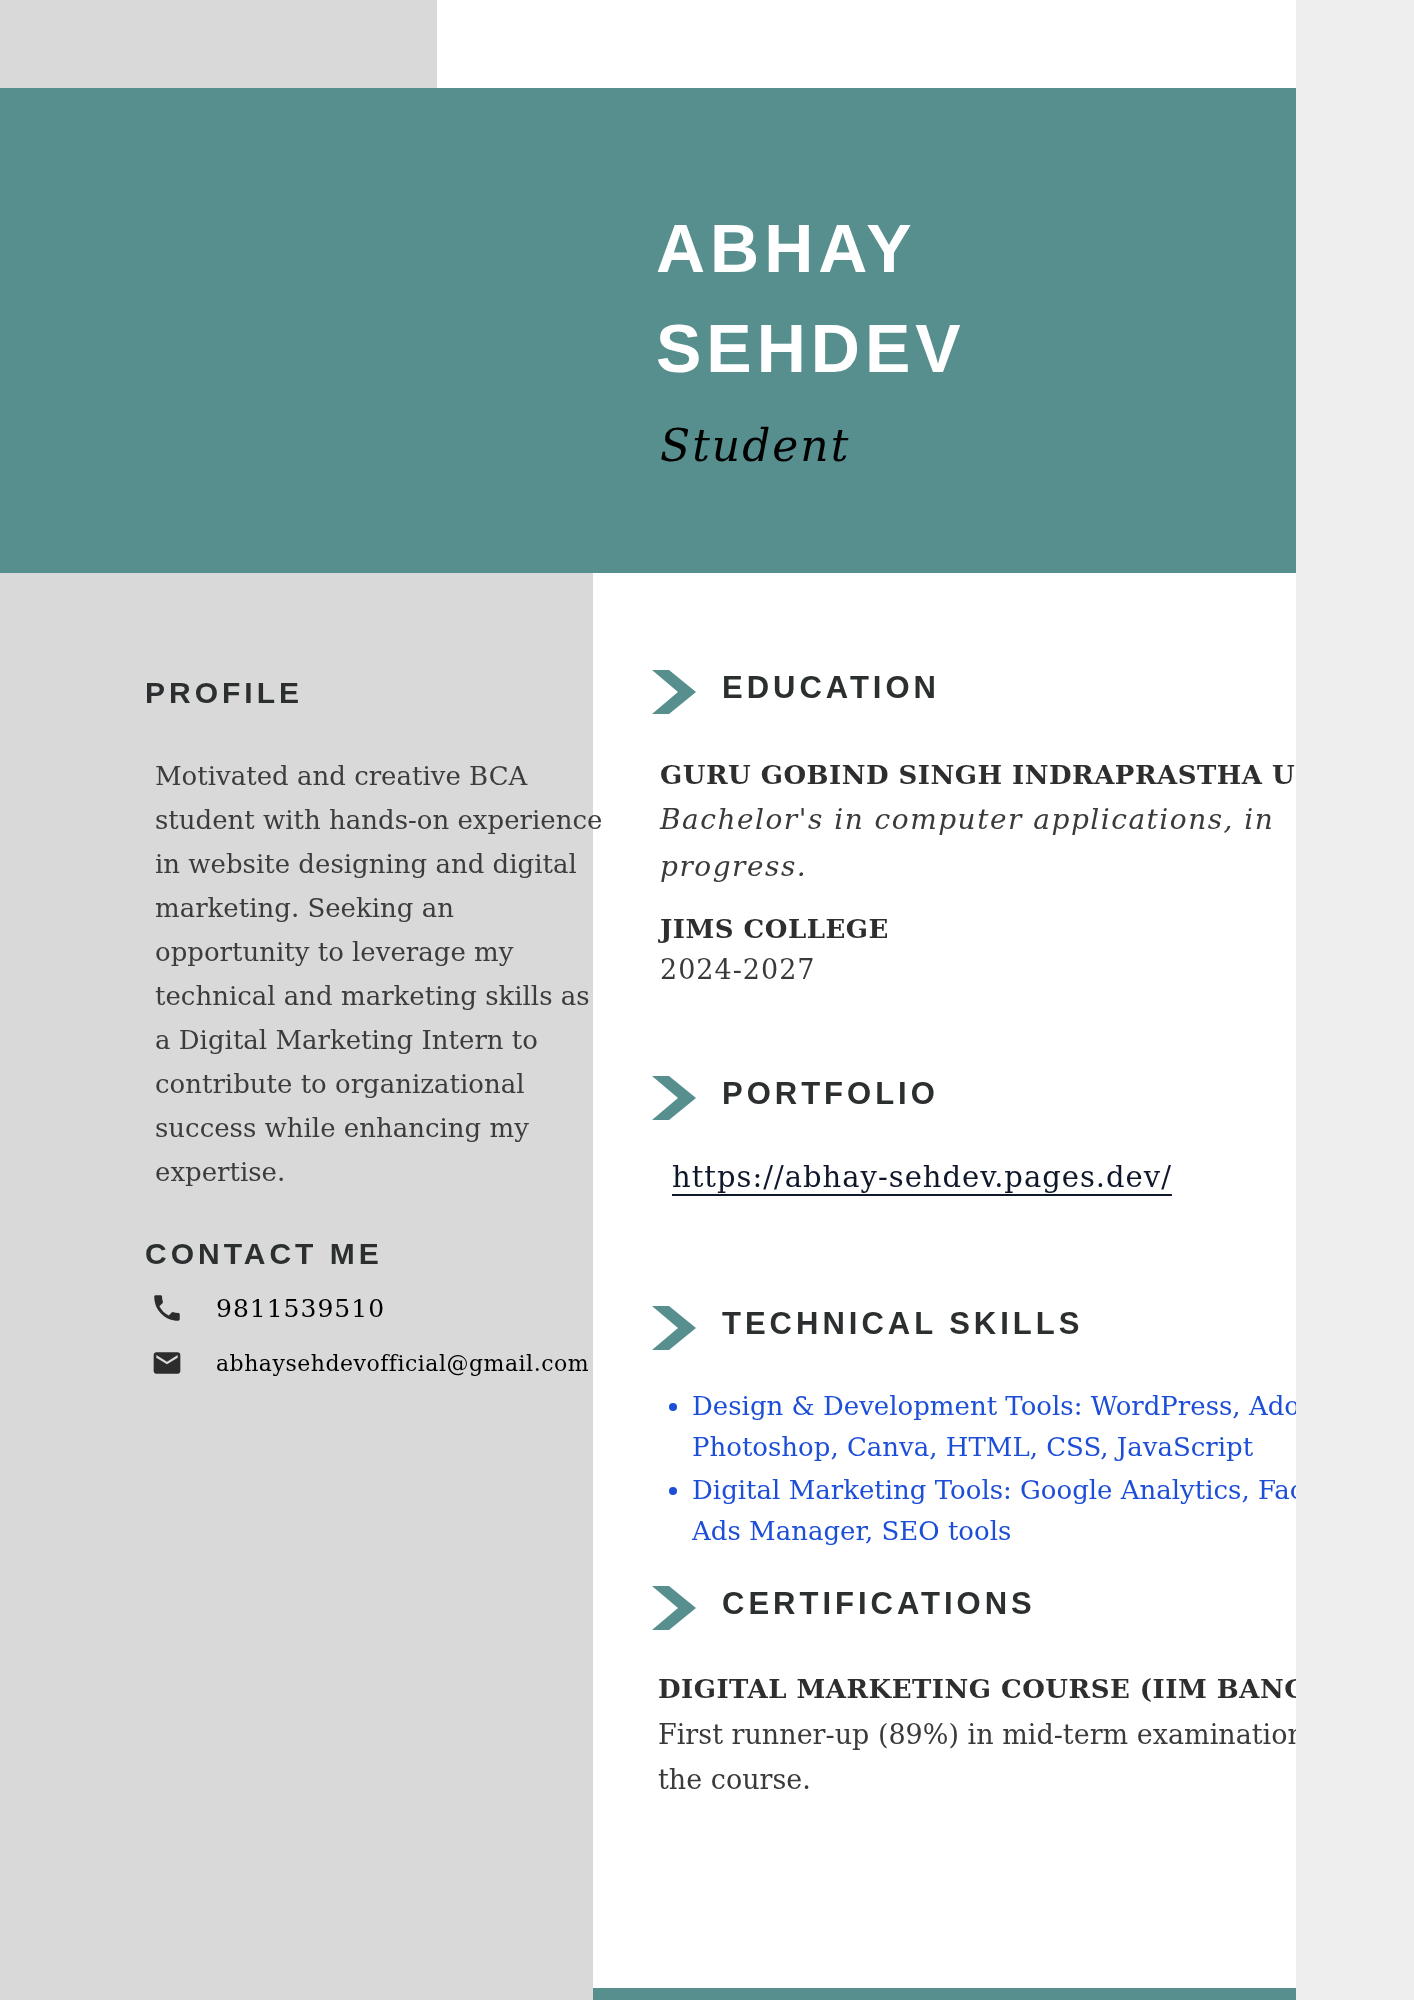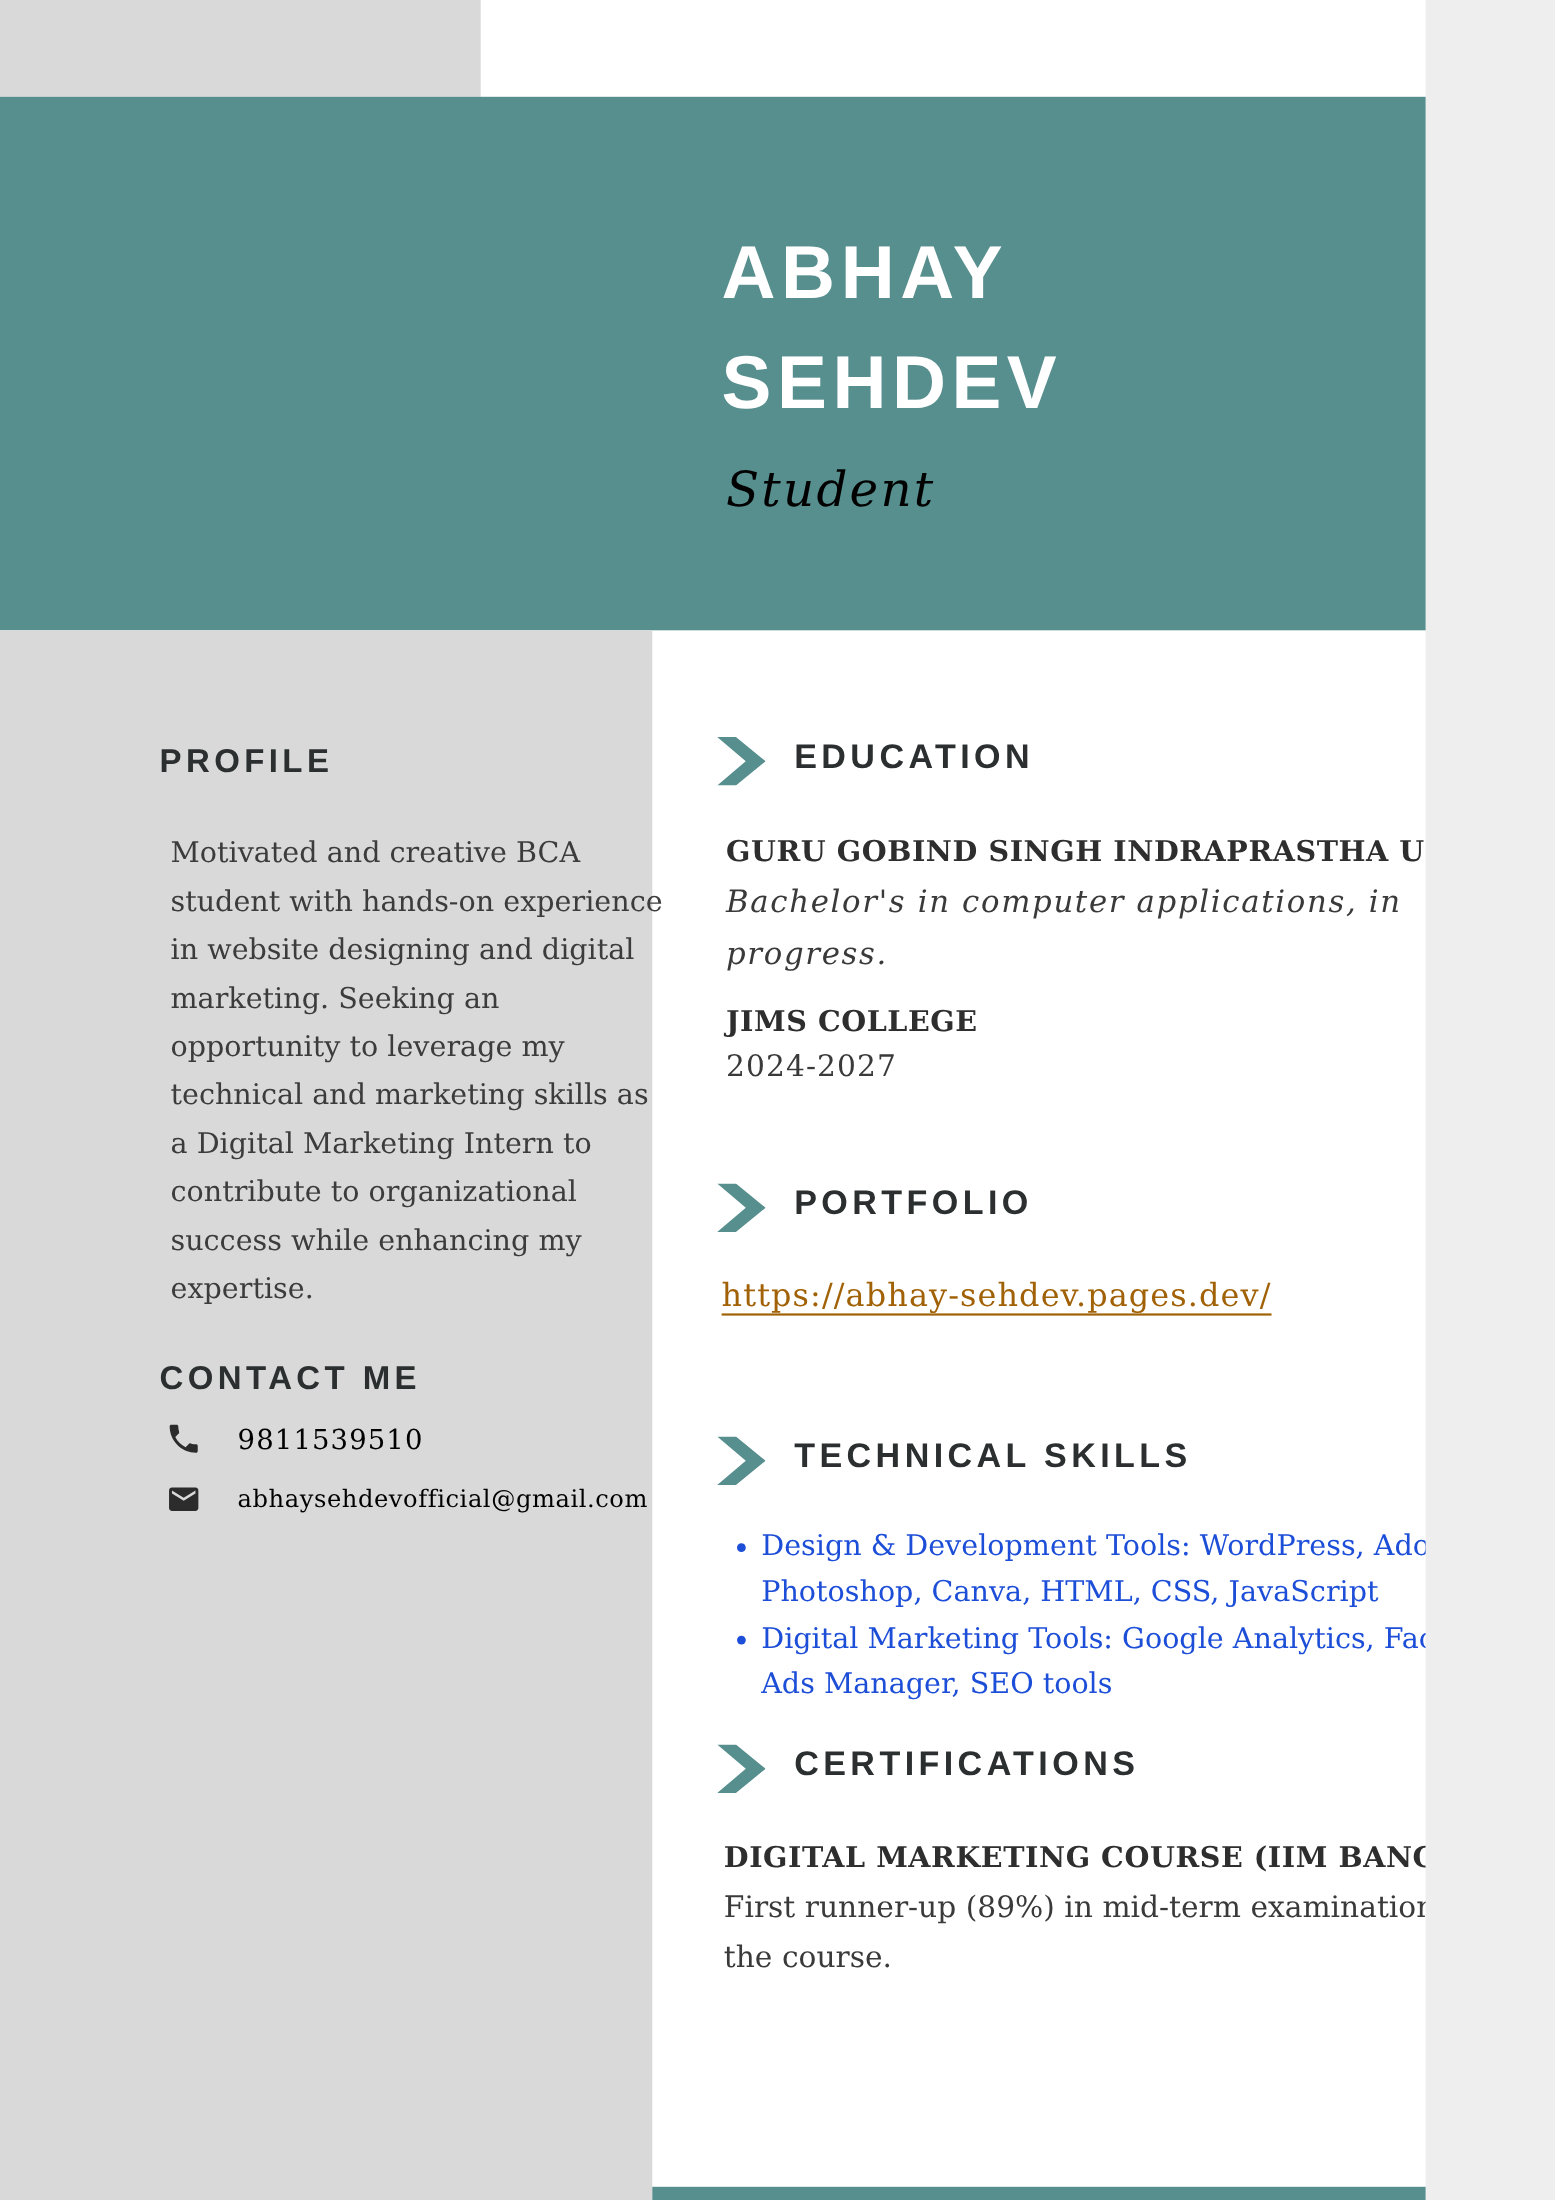--- a/index.html
+++ b/index.html
@@ -42,21 +42,21 @@
   .head-row .h-sans{font-size:31px;letter-spacing:4px;}
   .chev{flex:0 0 auto;display:block;}
 
   .edu-title{margin:46px 0 6px 8px;font-weight:700;font-size:26px;color:#2e2e2e;
              letter-spacing:0.5px;white-space:nowrap;}
   .edu-sub{margin:4px 0 0 8px;font-style:italic;font-size:28px;line-height:47px;
            letter-spacing:1.5px;color:#3a3a3a;width:750px;}
   .edu-title2{margin:24px 0 0 8px;}
   .edu-years{margin:10px 0 0 8px;font-size:27px;color:#3a3a3a;letter-spacing:1px;}
 
-  .port-link{display:inline-block;margin:40px 0 0 4px;font-size:29px;color:#a16207;
+  .port-link{display:inline-block;margin:40px 0 0 20px;font-size:29px;color:#0f172a;
              letter-spacing:1px;text-decoration:underline;text-underline-offset:7px;text-align:center;}
 
   .skill-list{margin:36px 0 0 8px;padding-left:32px;width:722px;color:#1d4ed8;}
   .skill-list li{font-size:26px;line-height:41px;margin-bottom:2px;}
 
   .cert-title{margin:44px 0 0 6px;font-weight:700;font-size:26px;color:#2e2e2e;
               letter-spacing:0.5px;white-space:nowrap;}
   .cert-text{margin:8px 0 0 6px;font-size:27px;line-height:45px;color:#3a3a3a;width:730px;}
 </style>
 </head>

